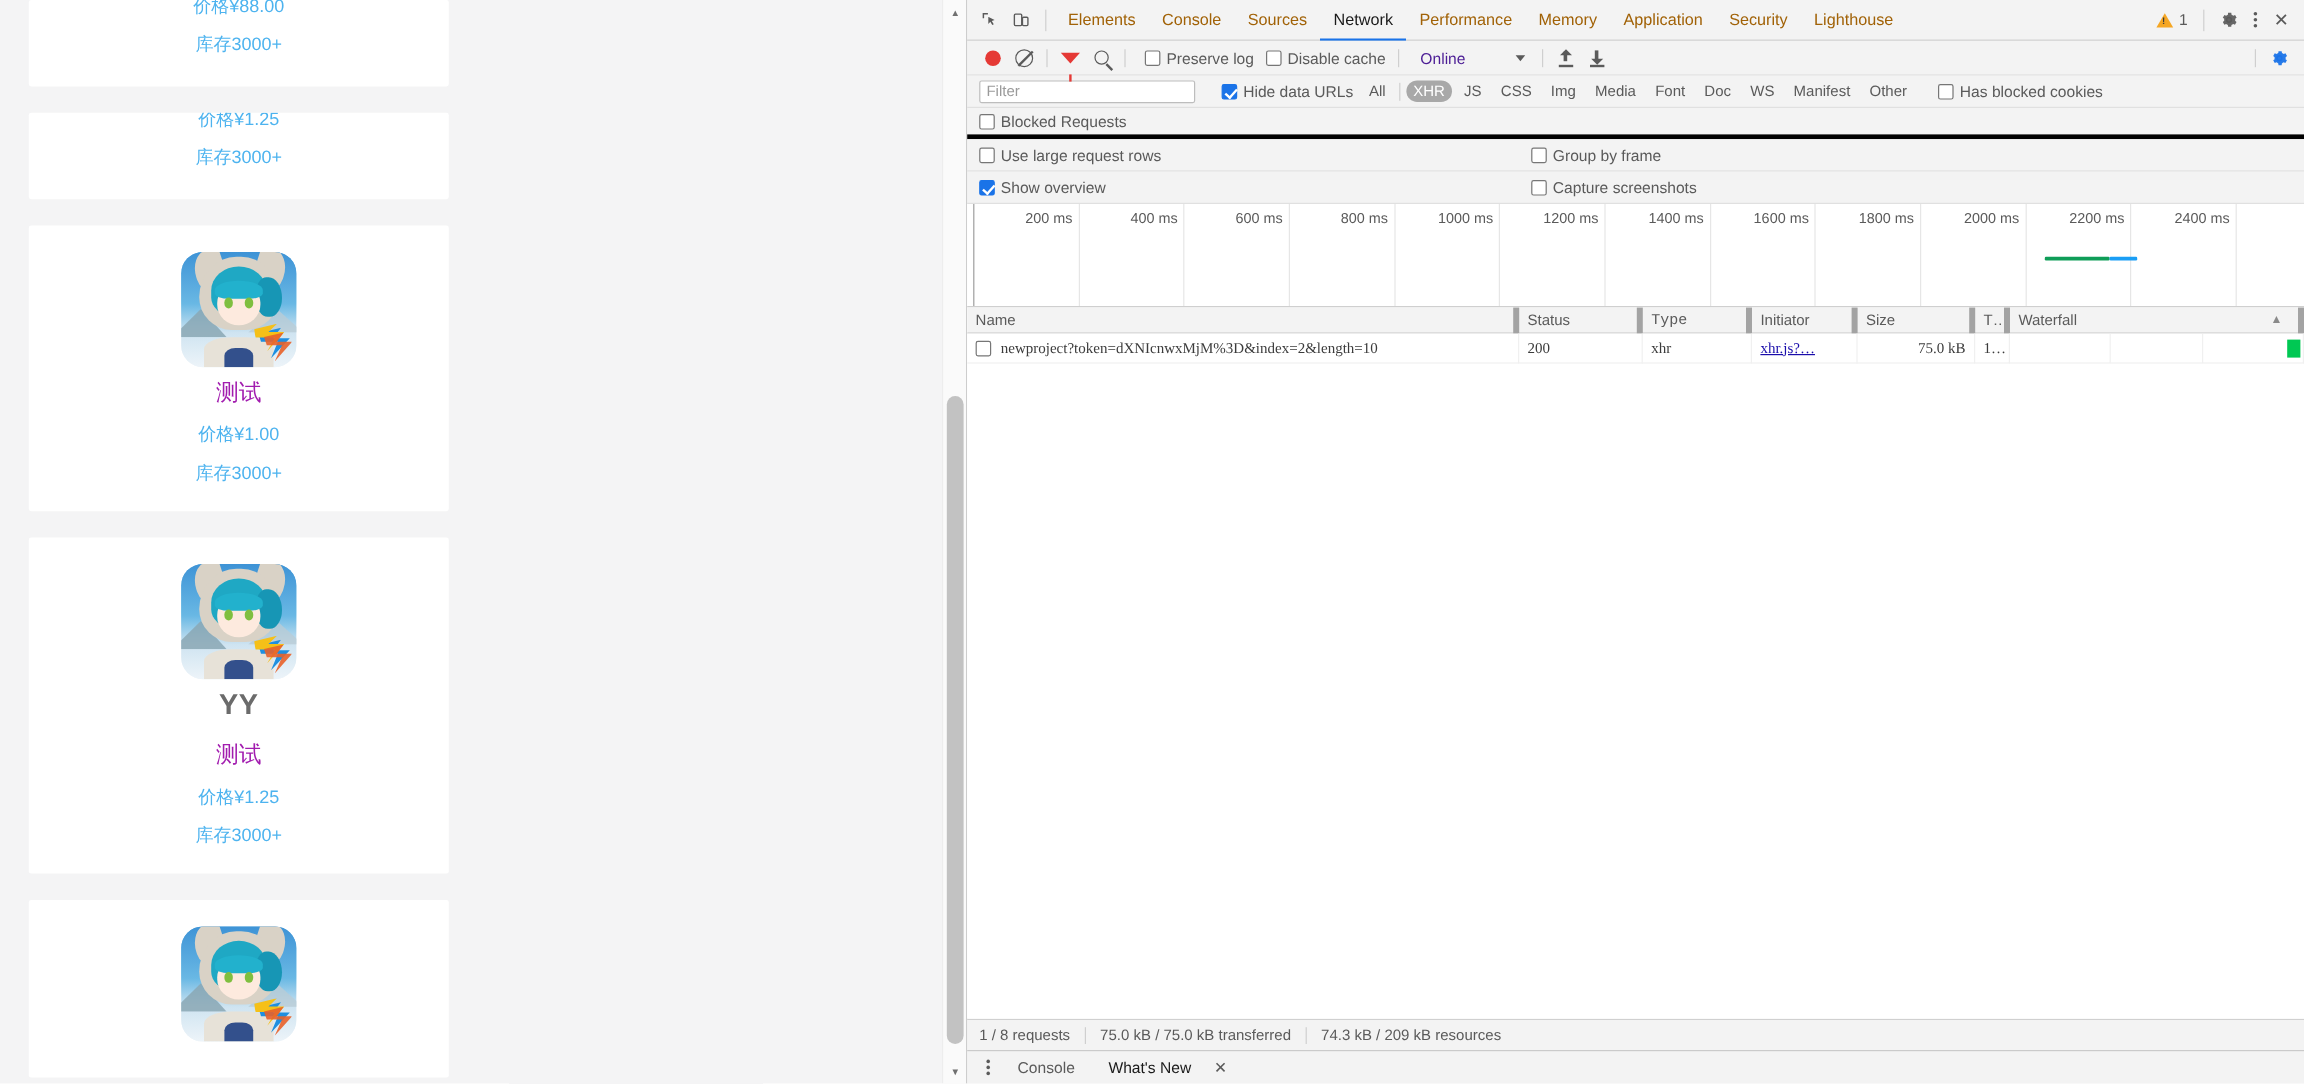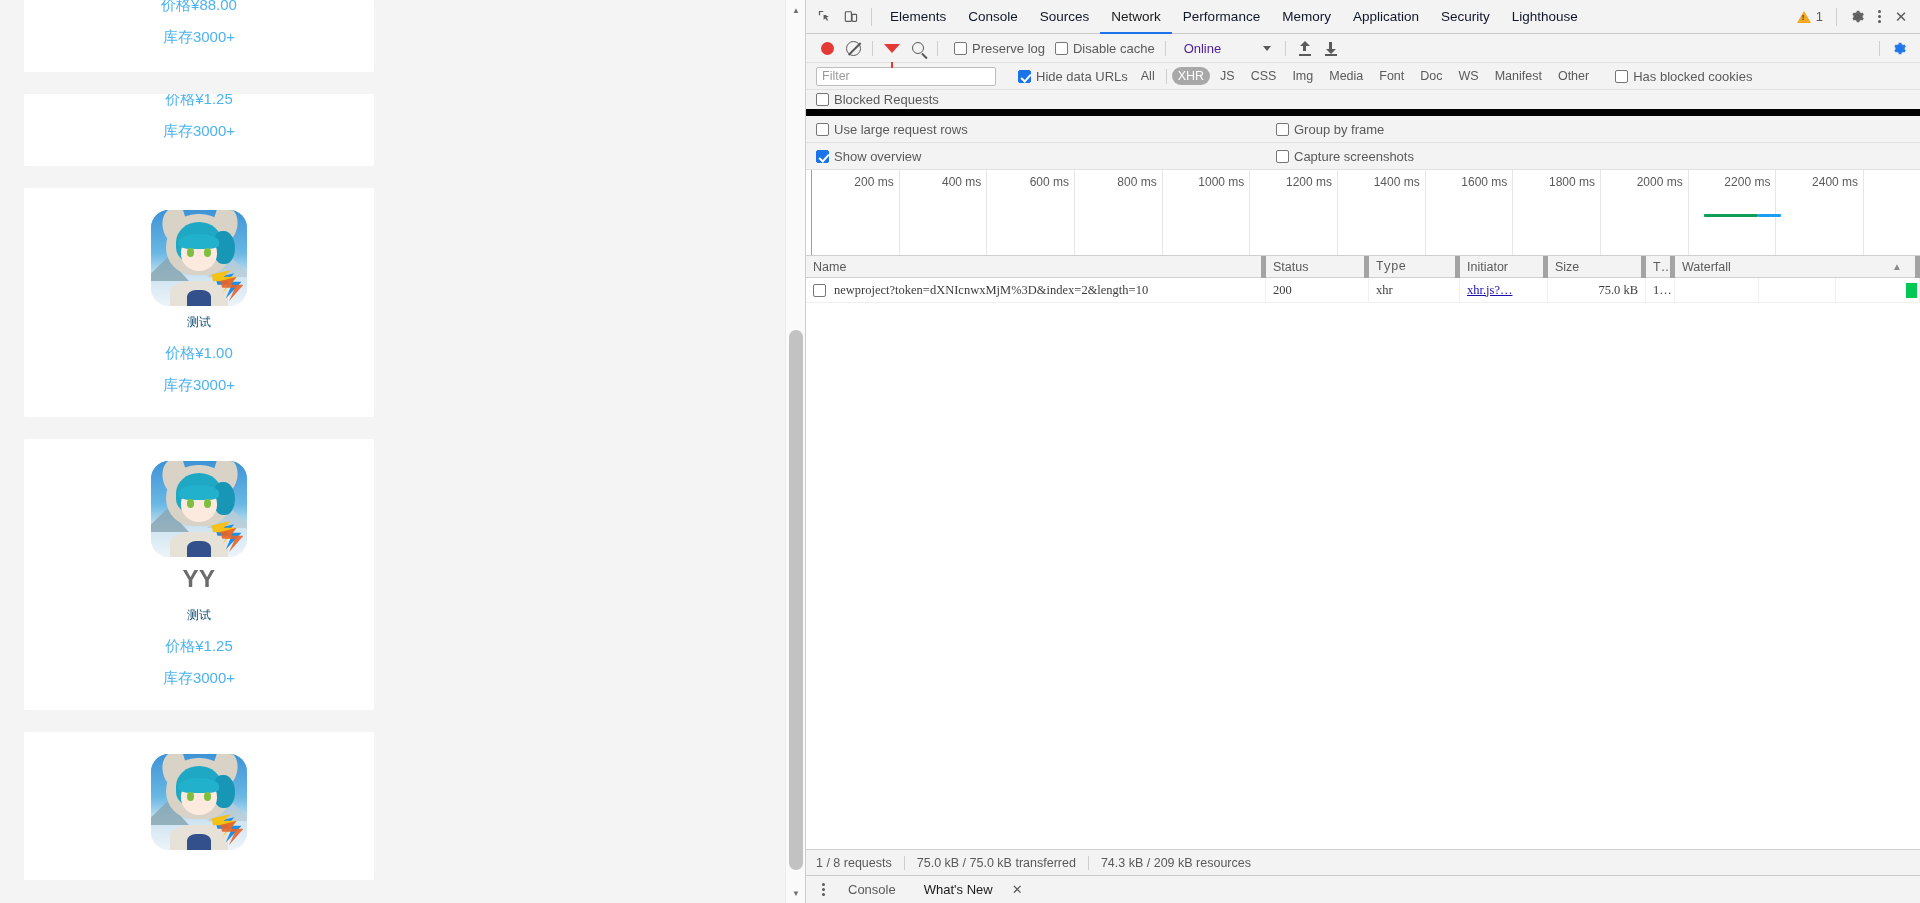--- a/index.html
+++ b/index.html
@@ -76,21 +76,21 @@
                  clip-path:polygon(8% 46%,62% 46%,40% 100%,100% 34%,46% 34%,72% 0,0 18%); }
   .ci-tenc .t2 { position:absolute; inset:4% 22% 26% 0; background:#f5c018;
                  clip-path:polygon(6% 50%,70% 50%,44% 100%,100% 30%,48% 30%,76% 0,0 20%); }
   .ci-tenc .t3 { position:absolute; inset:26% 2% 0 26%; background:#e8622a;
                  clip-path:polygon(10% 44%,64% 44%,38% 100%,100% 32%,46% 32%,70% 0,0 16%); opacity:.9;}
 
   .card-title {
     font-size: 24px; font-weight: bold; color: #6b6b6b;
     letter-spacing: .5px; margin: 6px 0 14px 0;
   }
-  .card-sub  { color: #0c4a6e; font-size: 12px; margin: 0 0 13px 0; }
+  .card-sub  { color: #a21caf; font-size: 19px; margin: 0 0 13px 0; }
   .card-price{ color: #4db3ef; font-size: 15px; margin: 0 0 13px 0; }
   .card-stock{ color: #4db3ef; font-size: 15px; margin: 0; }
 
   
   .card-top-strip {
     width:350px; background:#fff; border-radius:2px; margin-bottom:22px;
     text-align:center; padding: 0 0 22px 0; height:72px; overflow:hidden;
   }
   .card-top-strip .card-price { margin: -4px 0 13px 0; }
 
@@ -120,21 +120,21 @@
   .dt-tabbar {
     height:34px; display:flex; align-items:center;
     background:#f3f3f3; border-bottom:1px solid #cacaca; padding-left:6px;
   }
   .dt-iconbtn {
     width:26px; height:26px; display:flex; align-items:center;
     justify-content:center; border-radius:3px; color:#5a5a5a; cursor:pointer;
   }
   .dt-sep { width:1px; height:18px; background:#cfcfcf; margin:0 7px; }
   .dt-tab {
-    padding:0 11px; height:34px; line-height:34px; color:#0f172a;
+    padding:0 11px; height:34px; line-height:34px; color:#a16207;
     cursor:pointer; font-size:13.5px; white-space:nowrap;
   }
   .dt-tab.active { color:#1a1a1a; box-shadow: inset 0 -2px 0 #1a73e8; }
   .dt-spacer { flex:1 1 auto; }
   .warn-chip { display:flex; align-items:center; gap:5px; padding:0 6px; color:#5a5a5a; }
   .tri {
     width:0;height:0;border-left:7px solid transparent;border-right:7px solid transparent;
     border-bottom:12px solid #f5a623; position:relative;
   }
   .tri::after{ content:"!"; position:absolute; left:-2px; top:2px; font-size:8px;
@@ -181,21 +181,21 @@
     width:180px; height:19px; border:1px solid #bdbdbd; border-radius:2px;
     background:#fff; font-size:12.5px; padding:0 5px; color:#3c3c3c; outline:none;
     font-family:"Liberation Sans", sans-serif;
   }
   .filter-input::placeholder{ color:#9a9a9a; }
   .type-chip { padding:2px 6px; border-radius:9px; font-size:12.5px; color:#5a5a5a; cursor:pointer; margin:0 2px; }
   .type-chip.active { background:#a8a8a8; color:#fff; }
   .vdiv { width:1px; height:15px; background:#cfcfcf; margin:0 6px; }
 
   .dt-row2 { min-height:26px; display:flex; align-items:center;
-             padding:0 10px; border-bottom:7px solid #000000; background:#f3f3f3; }
+             padding:0 10px; border-bottom:4px solid #000000; background:#f3f3f3; }
   .dt-row3 { min-height:27px; display:flex; align-items:center;
              padding:0 10px; border-bottom:1px solid #e0e0e0; background:#f3f3f3; }
   .half { display:flex; align-items:center; }
   .half.left { width:460px; }
 
   
   .overview {
     height:86px; background:#fff; border-bottom:1px solid #cfcfcf;
     display:flex; position:relative; overflow:hidden;
   }

